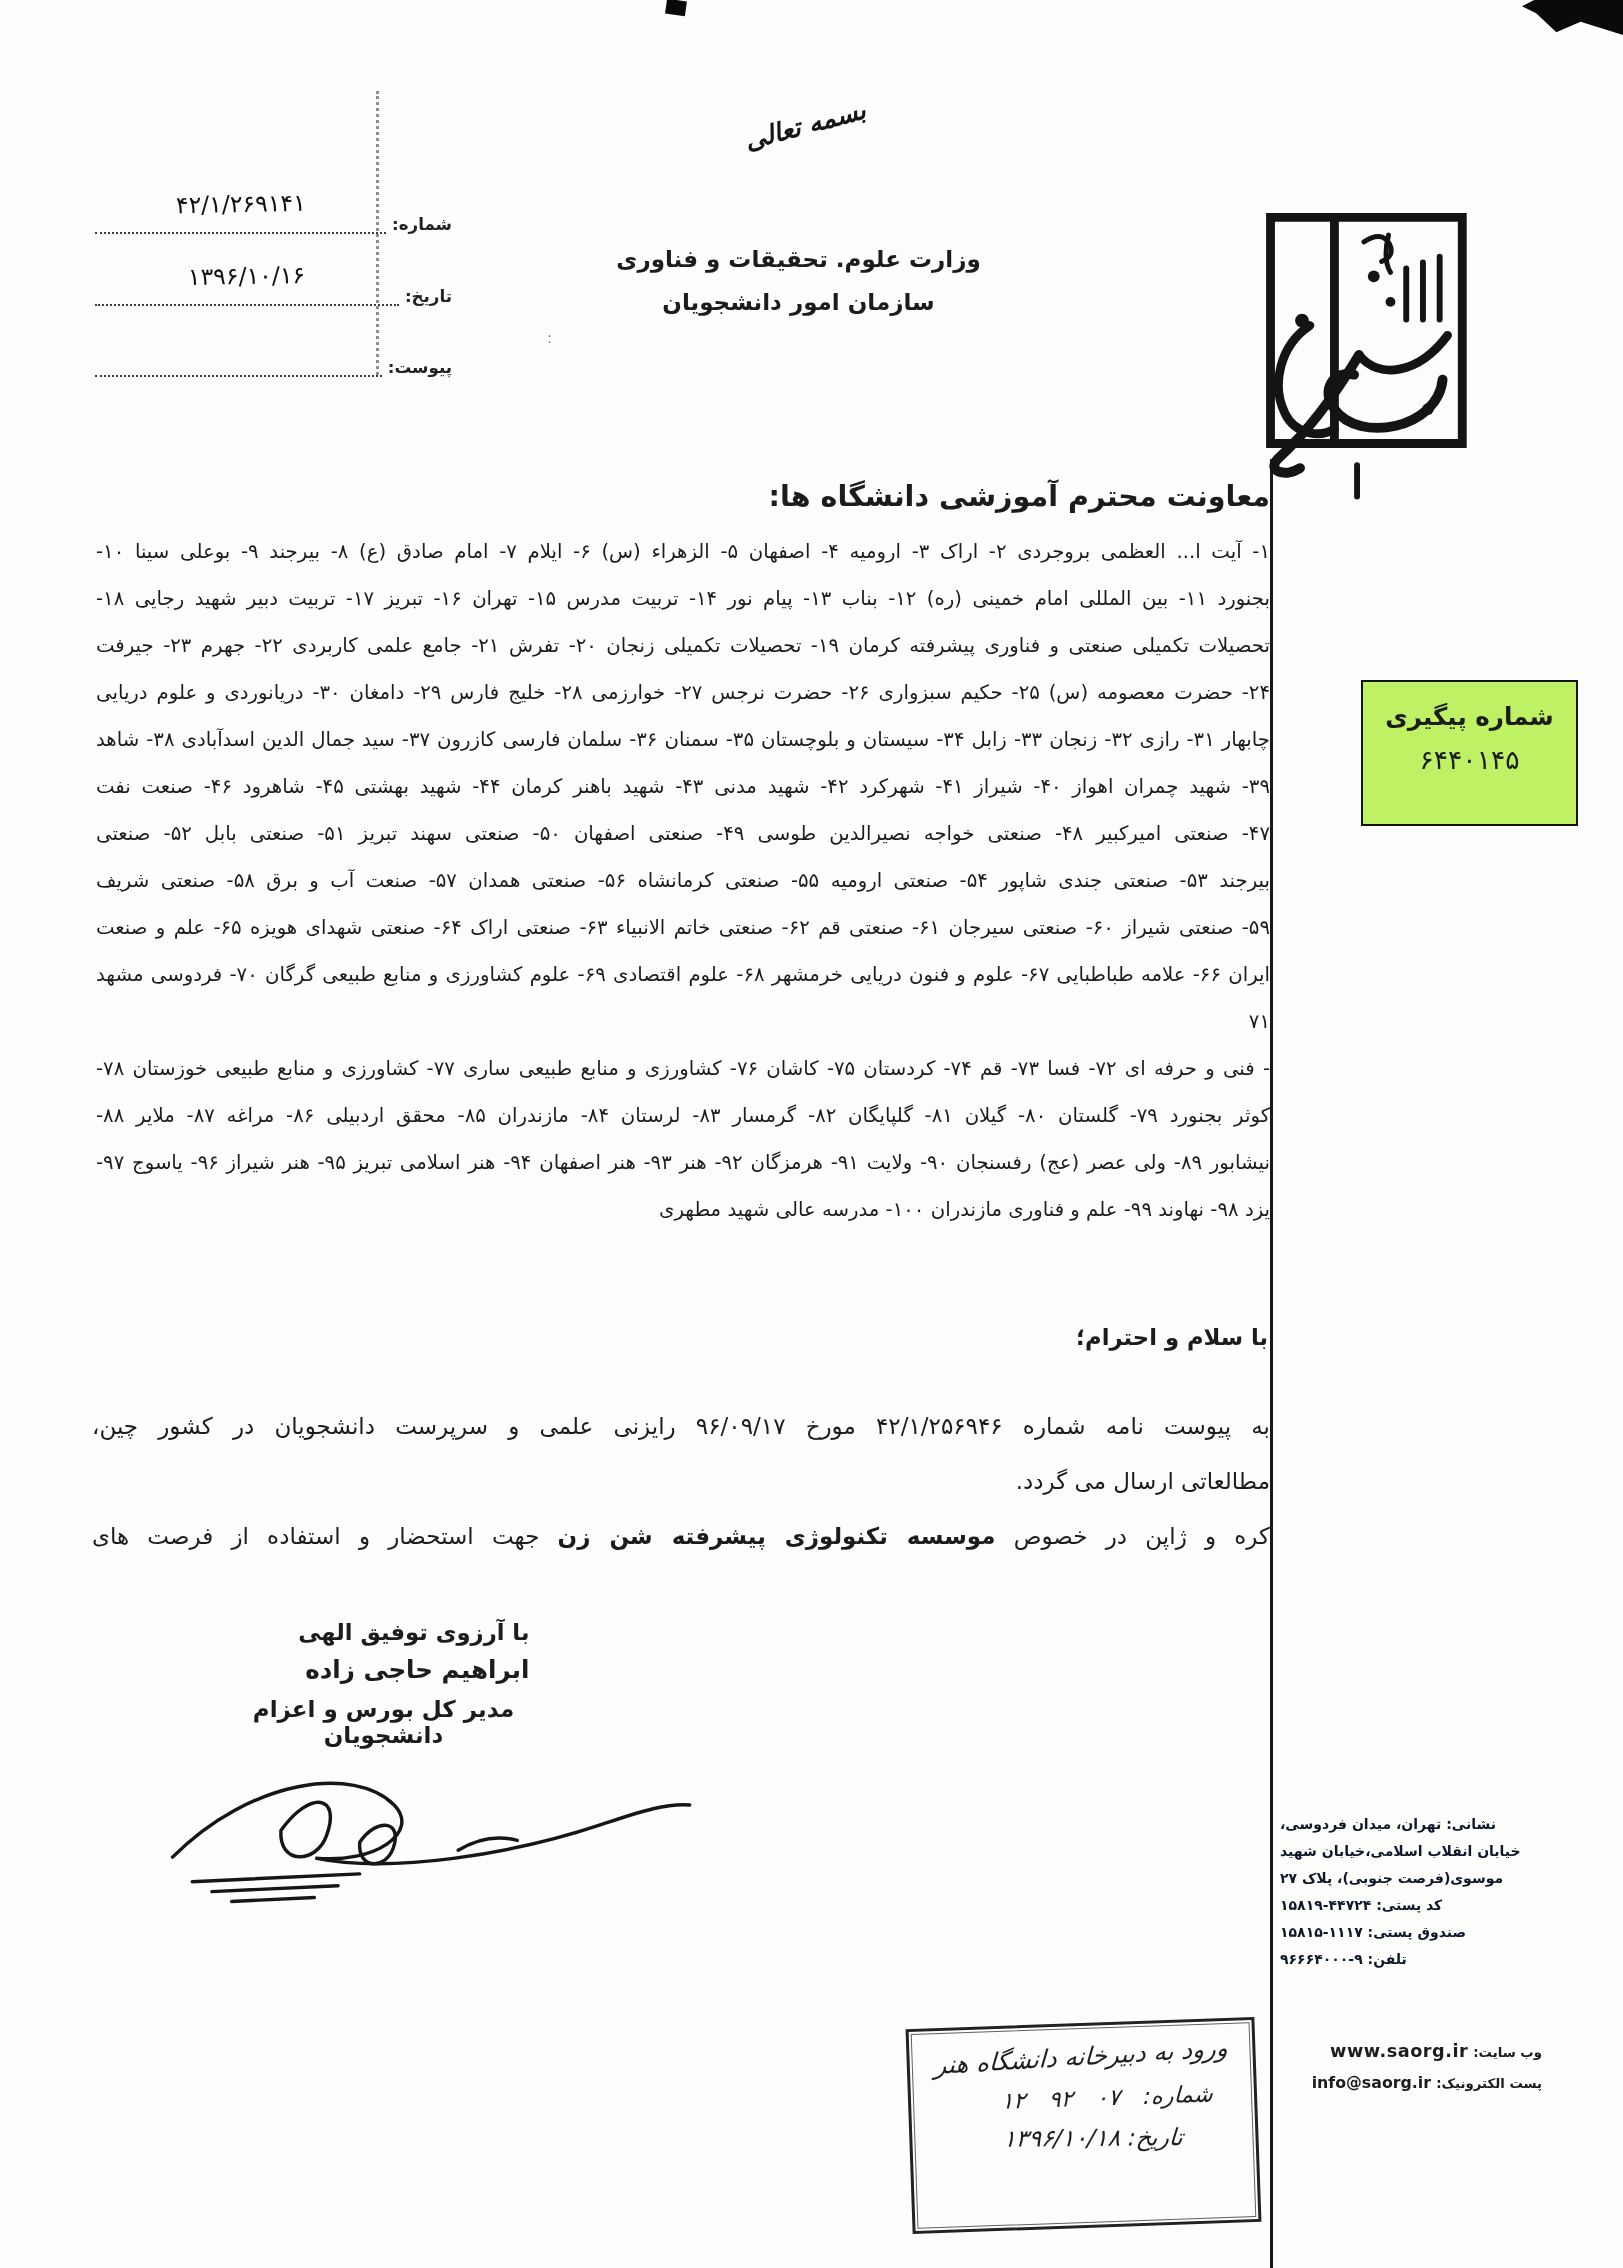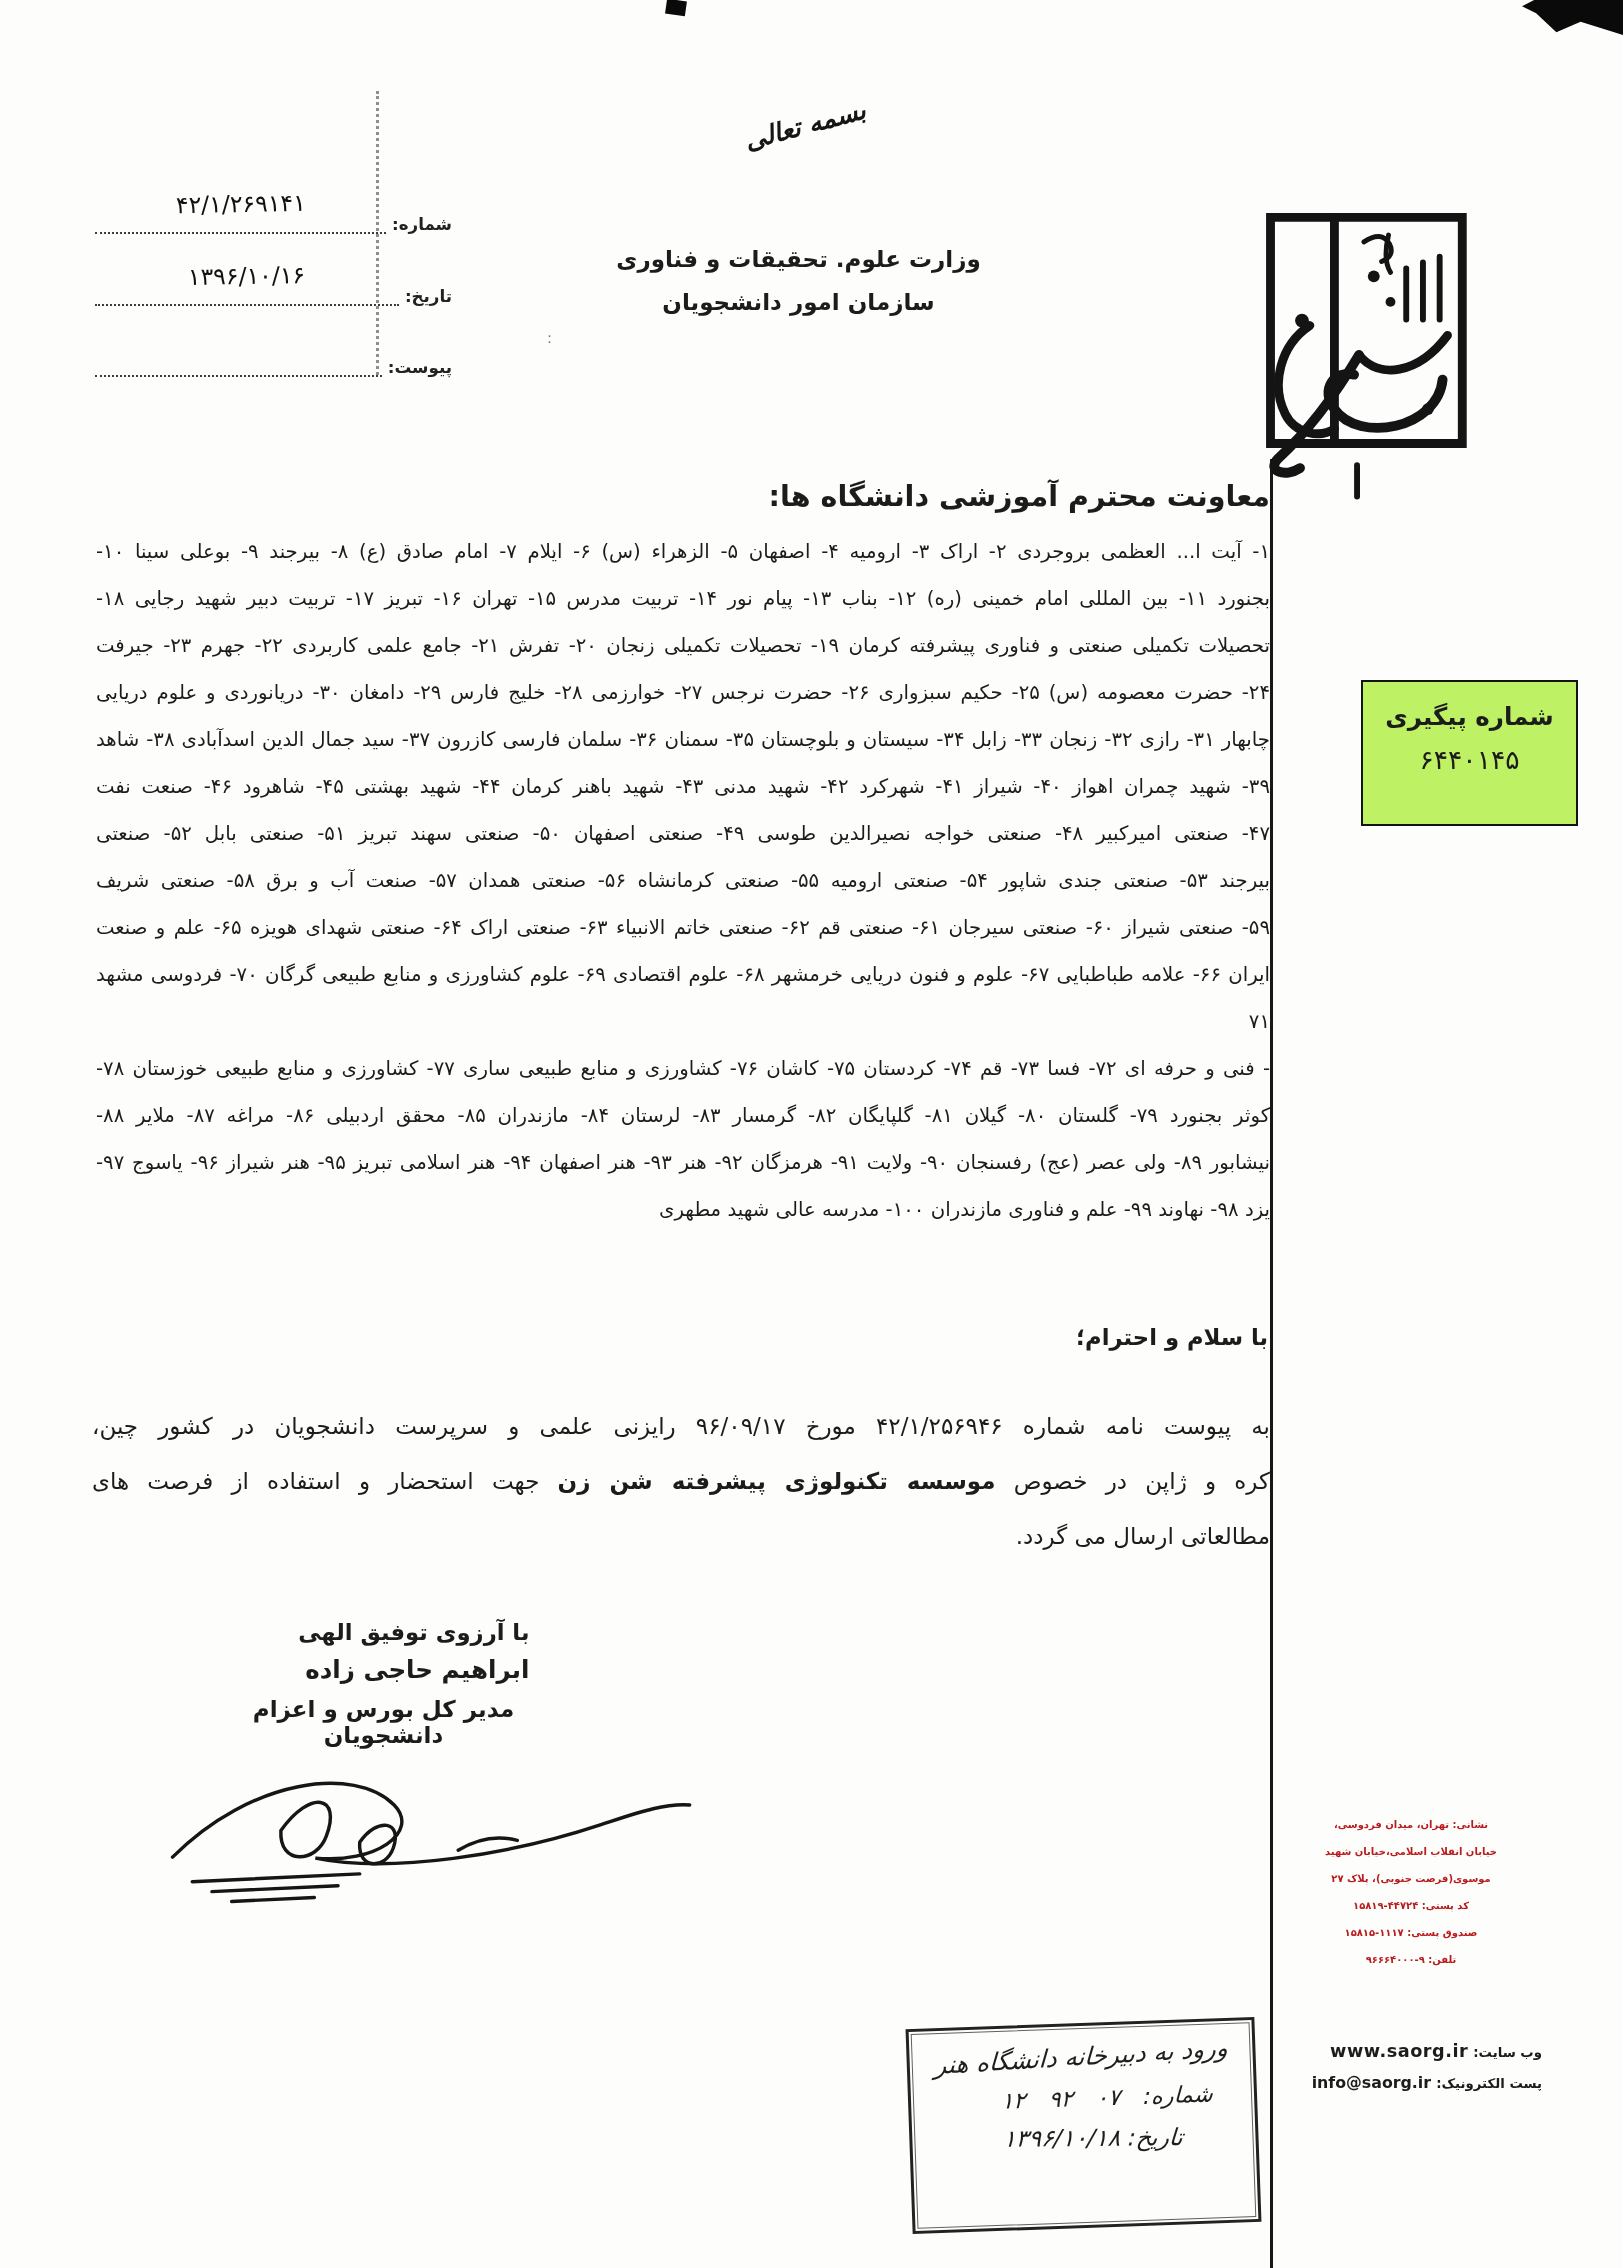--- a/index.html
+++ b/index.html
@@ -51,21 +51,21 @@
   .body-line.last{text-align:right;text-align-last:right;}
   .bold-inline{font-weight:bold;}
 
   .sig{left:210px;top:1619px;width:347px;text-align:right;}
   .sig-blessing{font-size:22.7px;font-weight:bold;padding-left:0;padding-right:27.6px;}
   .sig-name{font-size:24.6px;font-weight:bold;margin-top:9.9px;padding-right:27.6px;}
   .sig-title{font-size:23px;font-weight:bold;margin-top:11.8px;text-align:center;}
 
   .scribble{left:133px;top:1734px;}
 
-  .addr{left:1280px;top:1811px;width:262px;text-align:center;font-size:10px;font-weight:bold;line-height:27px;color:#b91c1c;}
+  .addr{left:1280px;top:1811px;width:262px;text-align:left;font-size:14px;font-weight:bold;line-height:27px;color:#0f172a;}
 
   .webinfo{left:1280px;top:2037px;width:262px;text-align:right;}
   .web-row{line-height:29.6px;white-space:nowrap;}
   .web-label{font-size:13.3px;font-weight:bold;}
   .web-url{font-size:17.7px;font-weight:bold;letter-spacing:0.5px;}
   .email-url{font-size:15.8px;font-weight:bold;}
 
   .stamp{left:909px;top:2023px;width:349px;height:205px;border:3px solid #222;box-sizing:border-box;
     transform:rotate(-2deg);padding:9.9px 15.8px;}
   .stamp-inner{position:absolute;inset:2px;border:1px solid rgba(30,30,30,.7);pointer-events:none;}
@@ -169,22 +169,22 @@
 
       <div class="list-line">نیشابور ۸۹- ولی عصر (عج) رفسنجان ۹۰- ولایت ۹۱- هرمزگان ۹۲- هنر ۹۳- هنر اصفهان ۹۴- هنر اسلامی تبریز ۹۵- هنر شیراز ۹۶- یاسوج ۹۷-</div>
 
       <div class="list-line">یزد ۹۸- نهاوند ۹۹- علم و فناوری مازندران ۱۰۰- مدرسه عالی شهید مطهری</div>
     </div>
 
   <div class="abs salutation">با سلام و احترام؛</div>
 
   <div class="abs body-par">
     <div class="body-line">به پیوست نامه شماره ۴۲/۱/۲۵۶۹۴۶ مورخ ۹۶/۰۹/۱۷ رایزنی علمی و سرپرست دانشجویان در کشور چین،</div>
+    <div class="body-line last">مطالعاتی ارسال می گردد.</div>
     <div class="body-line"><span>کره و ژاپن در خصوص </span><span class="bold-inline">موسسه تکنولوژی پیشرفته شن زن</span><span> جهت استحضار و استفاده از فرصت های</span></div>
-    <div class="body-line last">مطالعاتی ارسال می گردد.</div>
   </div>
 
   <div class="abs sig">
     <div class="sig-blessing">با آرزوی توفیق الهی</div>
     <div class="sig-name">ابراهیم حاجی زاده</div>
     <div class="sig-title">مدیر کل بورس و اعزام دانشجویان</div>
   </div>
 
   <svg class="abs scribble" width="611" height="197" viewBox="0 0 620 200">
     <g fill="none" stroke="#161616" stroke-width="3.5" stroke-linecap="round">

